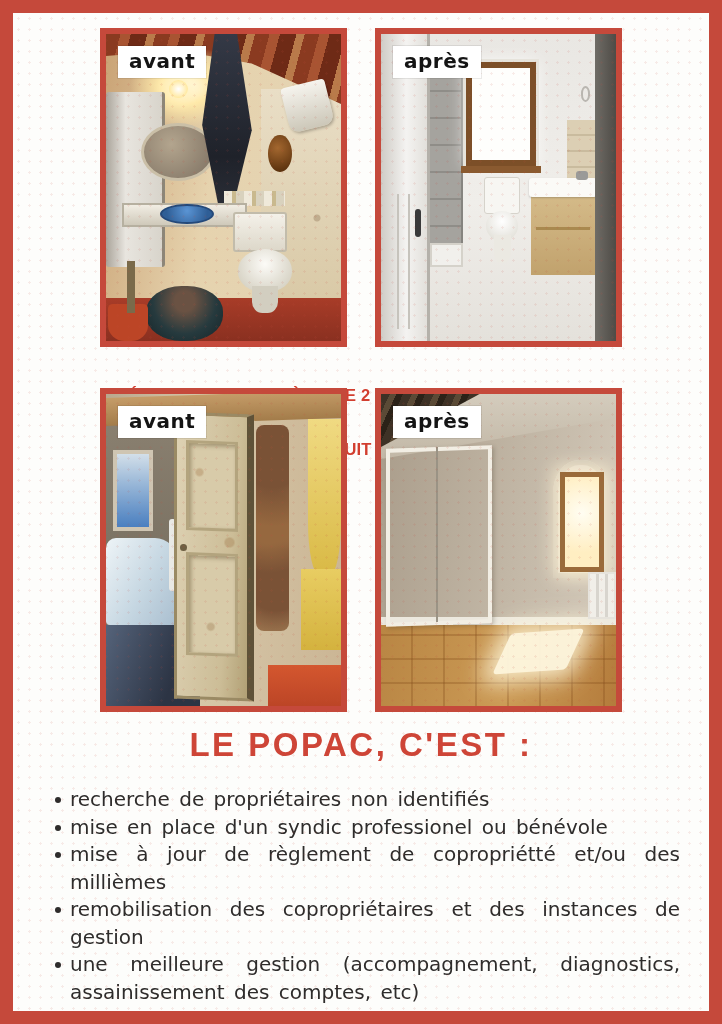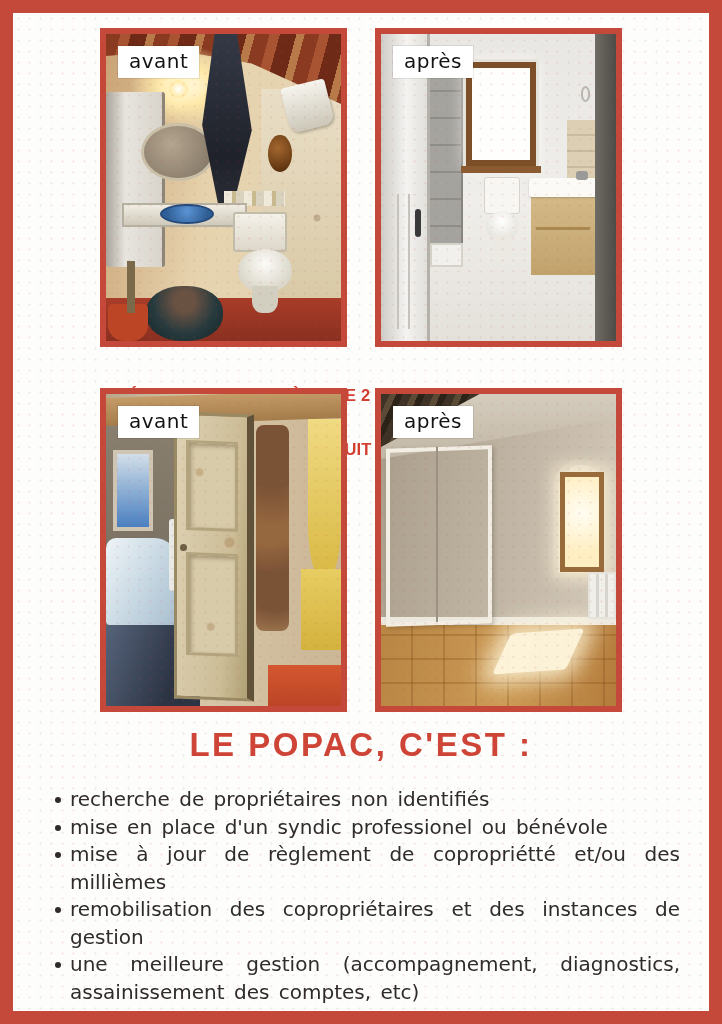--- a/index.html
+++ b/index.html
@@ -38,20 +38,21 @@
   .photo{position:absolute;inset:0;overflow:hidden;}
   .photo *{position:absolute;}
   .photo-label{
     position:absolute;top:12px;left:12px;
     background:#fff;color:#141414;
     font-size:20px;line-height:1;
     padding:5px 11px 7px 11px;
     letter-spacing:.5px;
     box-shadow:0 0 0 1px rgba(0,0,0,.08);
     z-index:5;
+    font-weight:bold;
   }
   
   .p1-wall{inset:0;background:linear-gradient(100deg,#c9a274,#e6d3ae 45%,#e3d4b6);}
   .p1-wallR{right:0;top:18%;width:34%;height:70%;
     background:radial-gradient(circle at 30% 30%,rgba(140,110,70,.35) 2px,transparent 3px),
                radial-gradient(circle at 70% 60%,rgba(120,90,60,.3) 3px,transparent 4px),
                linear-gradient(#e9dec6,#d9c9a6);}
   .p1-ceiling{top:0;left:0;right:0;height:24%;
     background:repeating-linear-gradient(105deg,#8a3a20 0 14px,#a85432 14px 24px,#6e2a16 24px 40px,#b97a4a 40px 48px);
     clip-path:polygon(0 0,100% 0,100% 95%,62% 40%,30% 22%,0 30%);}

